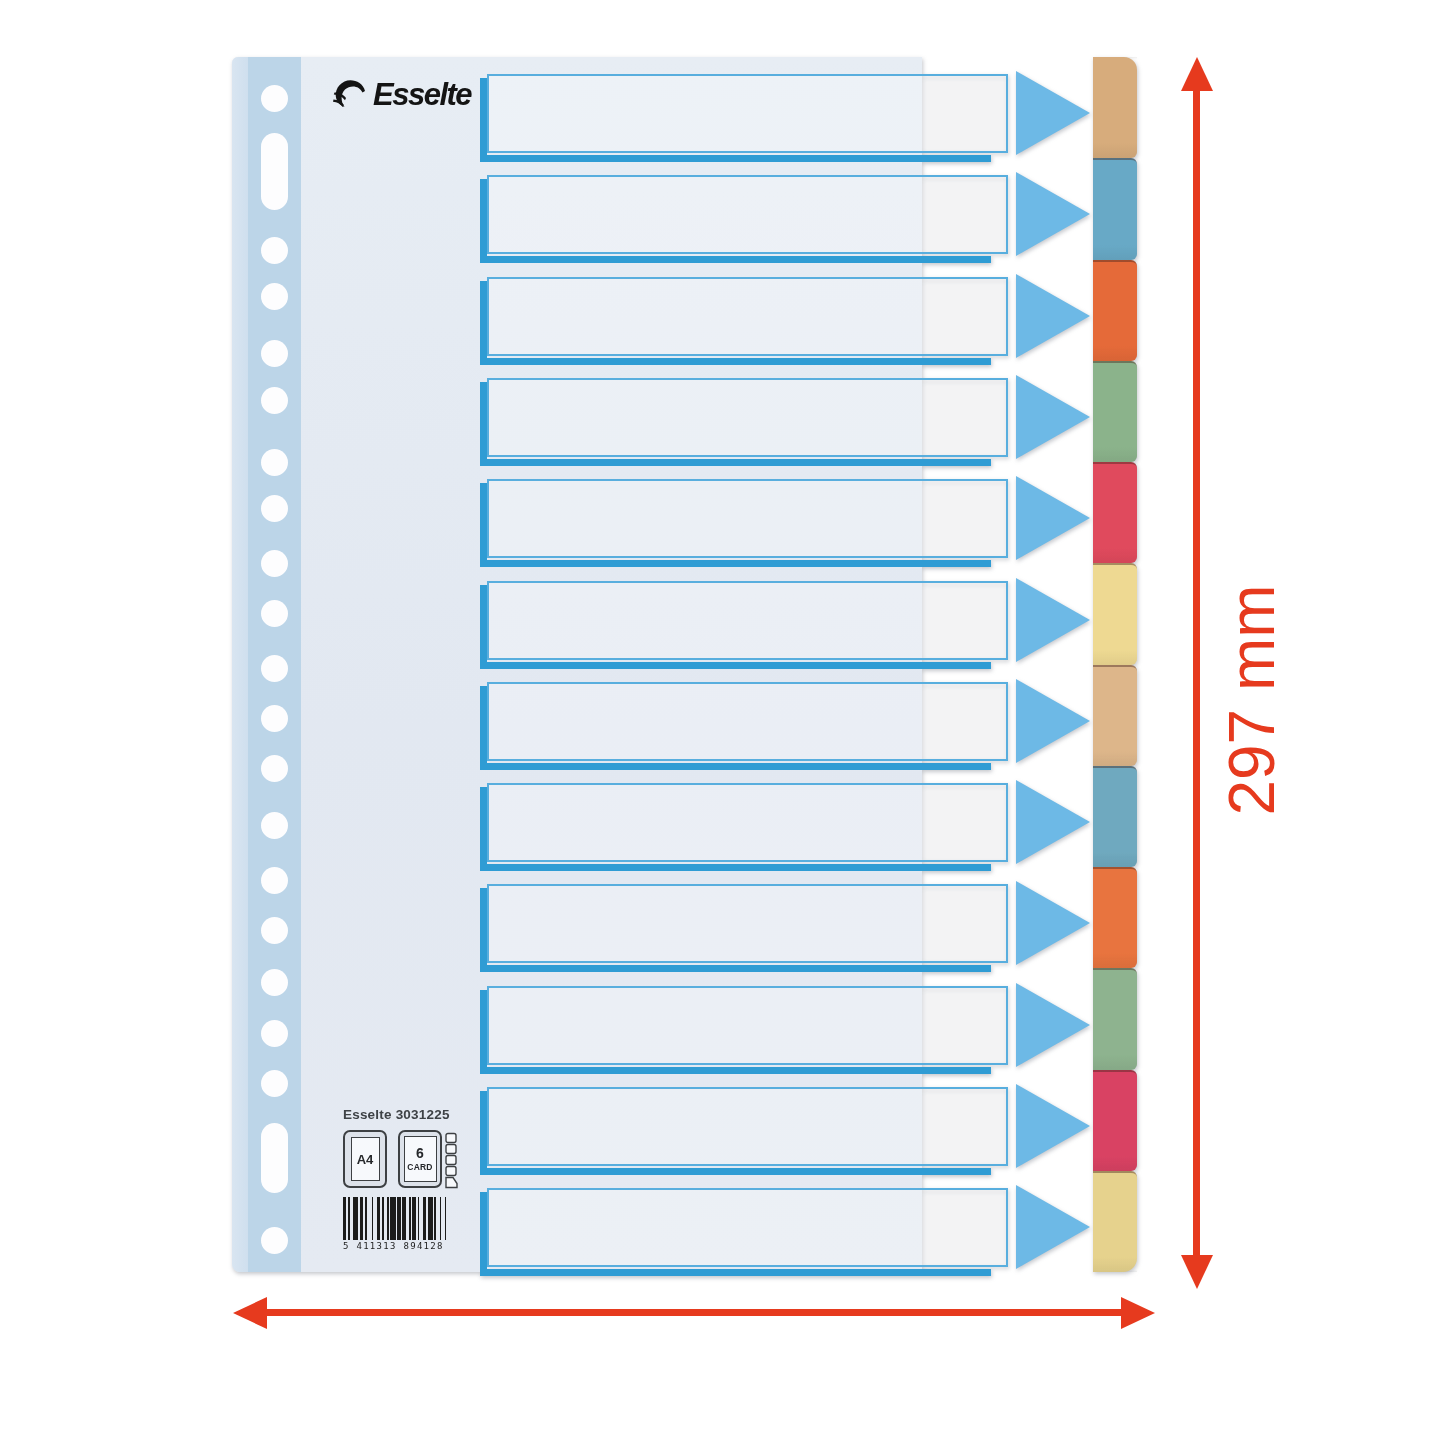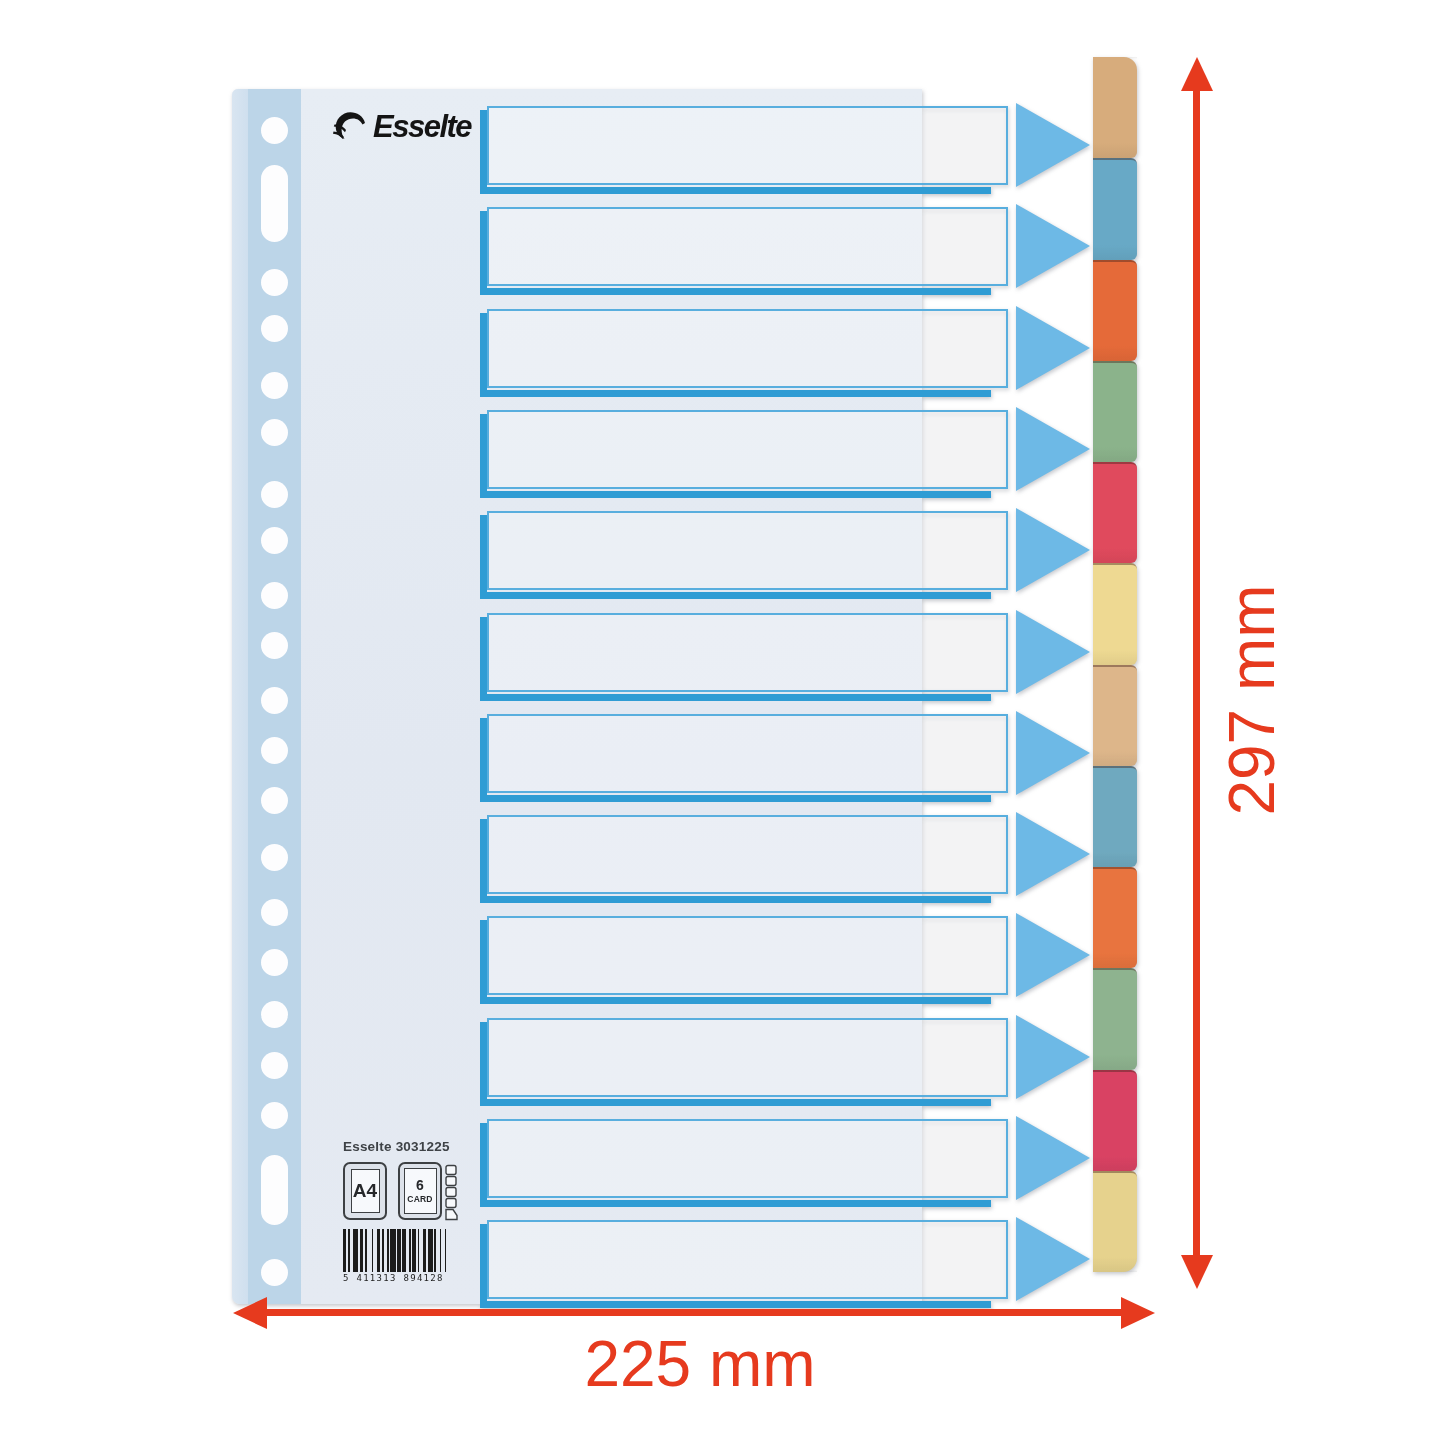--- a/index.html
+++ b/index.html
@@ -4,21 +4,21 @@
 <style>
   html,body{margin:0;padding:0;background:#fff;}
   .canvas{position:relative;width:1445px;height:1445px;background:#ffffff;overflow:hidden;
           font-family:"Liberation Sans",sans-serif;}
 
   
   .sheet{position:absolute;left:232px;top:57px;width:905px;height:1215px;
          filter:drop-shadow(1px 2px 2px rgba(90,95,110,0.35));}
   .sheet-body{position:absolute;left:0;top:0;width:690px;height:1215px;
               background:linear-gradient(180deg,#e7edf4 0%,#e2e8f1 55%,#e5eaf2 100%);
-              border-radius:6px 0 0 8px;margin-top:32px;}
+              border-radius:6px 0 0 8px;}
   .edge-sliver{position:absolute;left:0;top:0;width:16px;height:100%;
                background:linear-gradient(90deg,#d9e5f1,#cfdfee);border-radius:6px 0 0 8px;}
   .punch-strip{position:absolute;left:16px;top:0;width:53px;height:100%;background:#bcd5e8;}
   .punch-hole{position:absolute;left:13px;width:27px;background:#fdfdfe;border-radius:14px;}
 
   
   .logo{position:absolute;left:100px;top:20px;display:flex;align-items:center;gap:5px;}
   .logo-text{font-size:31px;font-weight:bold;font-style:italic;color:#141414;letter-spacing:-1.5px;}
 
   
@@ -32,21 +32,21 @@
              border-left:74px solid #6db9e6;}
 
   
   .imprint{position:absolute;left:111px;top:1050px;}
   .code{font-size:13.5px;font-weight:bold;color:#3e4246;letter-spacing:0.2px;}
   .badges{position:absolute;left:0;top:23px;display:flex;align-items:flex-start;gap:11px;height:58px;}
   .badge{width:44px;height:58px;box-sizing:border-box;border:2px solid #3d4043;border-radius:7px;
          background:#dde2ea;display:flex;align-items:center;justify-content:center;}
   .badge-page{background:#f7f9fc;border:1px solid #3d4043;display:flex;flex-direction:column;
               align-items:center;justify-content:center;color:#26282b;}
-  .page-a4{width:27px;height:42px;font-size:19px;font-weight:bold;}
+  .page-a4{width:27px;height:42px;font-size:13px;font-weight:bold;}
   .page-card{width:31px;height:44px;font-size:14px;font-weight:bold;line-height:1;}
   .page-card .small{font-size:8.5px;font-weight:bold;margin-top:3px;letter-spacing:0.2px;}
   .stairs{margin-left:-8px;margin-top:2px;}
   .barcode{position:absolute;left:0;top:90px;width:104px;}
   .bars{display:flex;height:43px;width:104px;align-items:stretch;}
   .bar{height:100%;}
   .digits{margin-top:1px;font-family:"DejaVu Sans Mono",monospace;font-size:9px;color:#1d1d1d;
           letter-spacing:1.3px;white-space:pre;}
 
   
@@ -249,15 +249,14 @@
   </div>
 
   <div class="dim-line-v"></div>
   <div class="dim-head head-up"></div>
   <div class="dim-head head-down"></div>
   <div class="dim-label-v">297 mm</div>
 
   <div class="dim-line-h"></div>
   <div class="dim-head head-left"></div>
   <div class="dim-head head-right"></div>
-  <div class="dim-label-h">225 mm</div>
 
 </div>
 
 </body></html>

